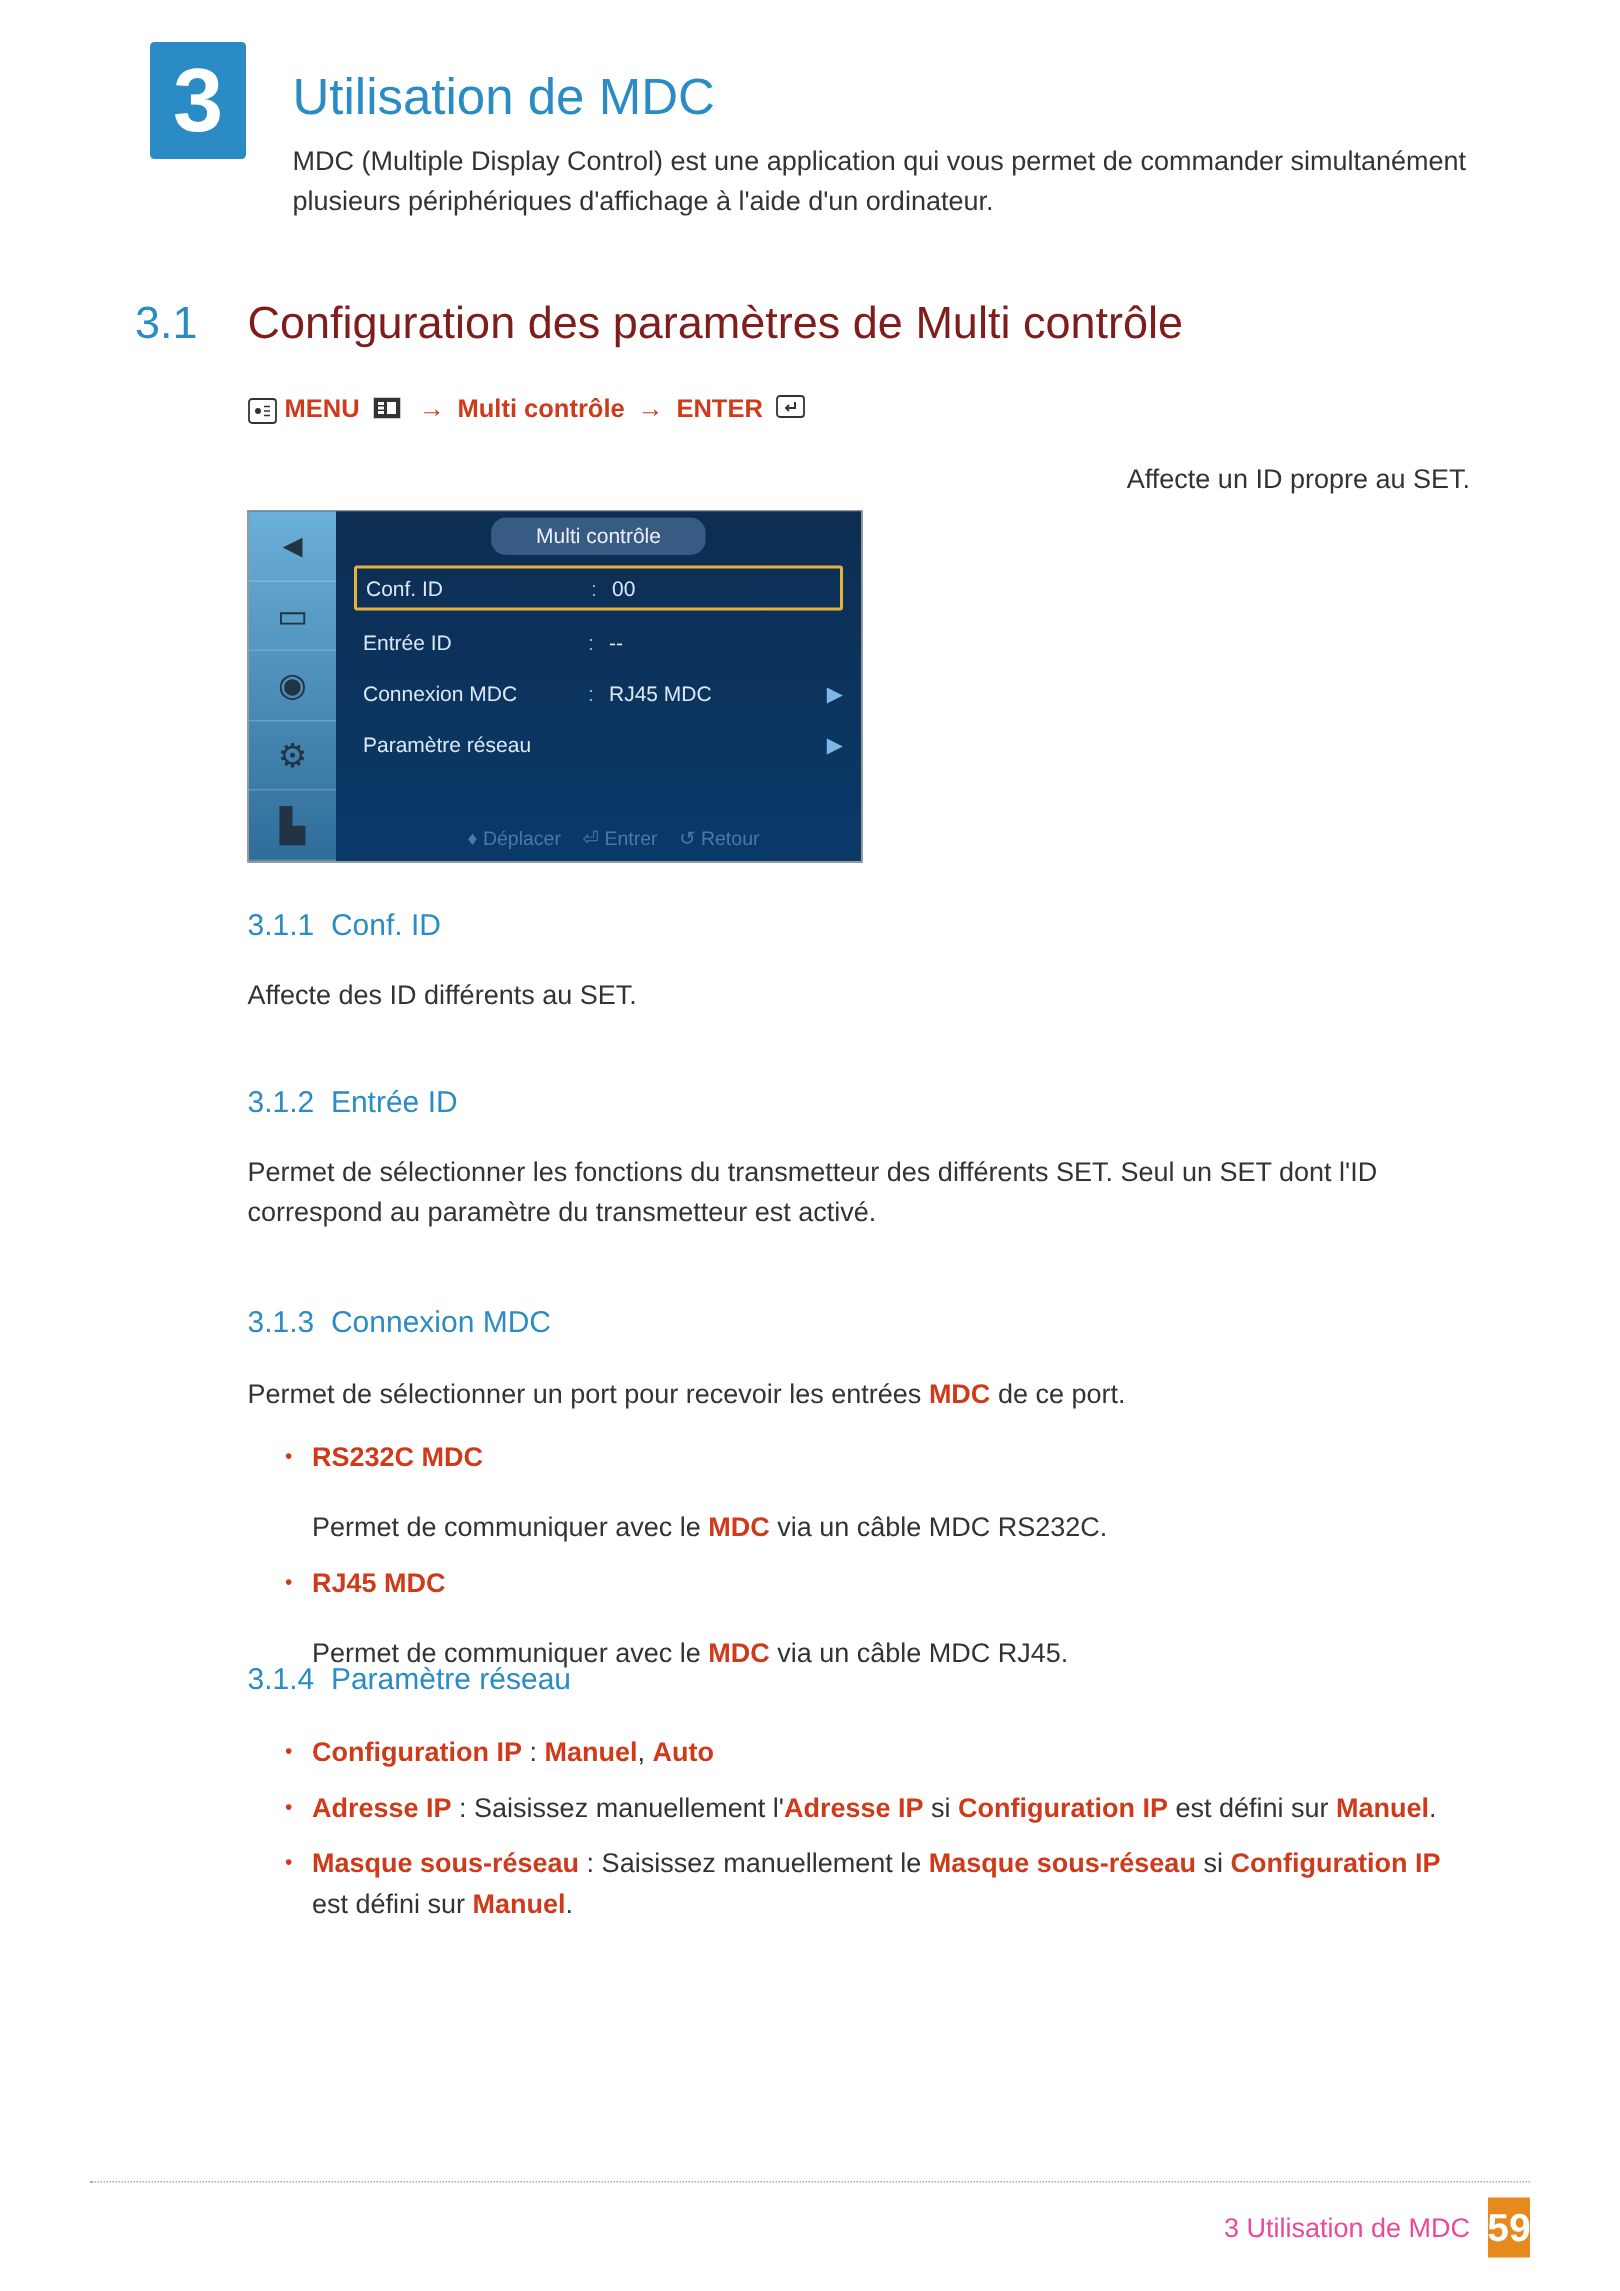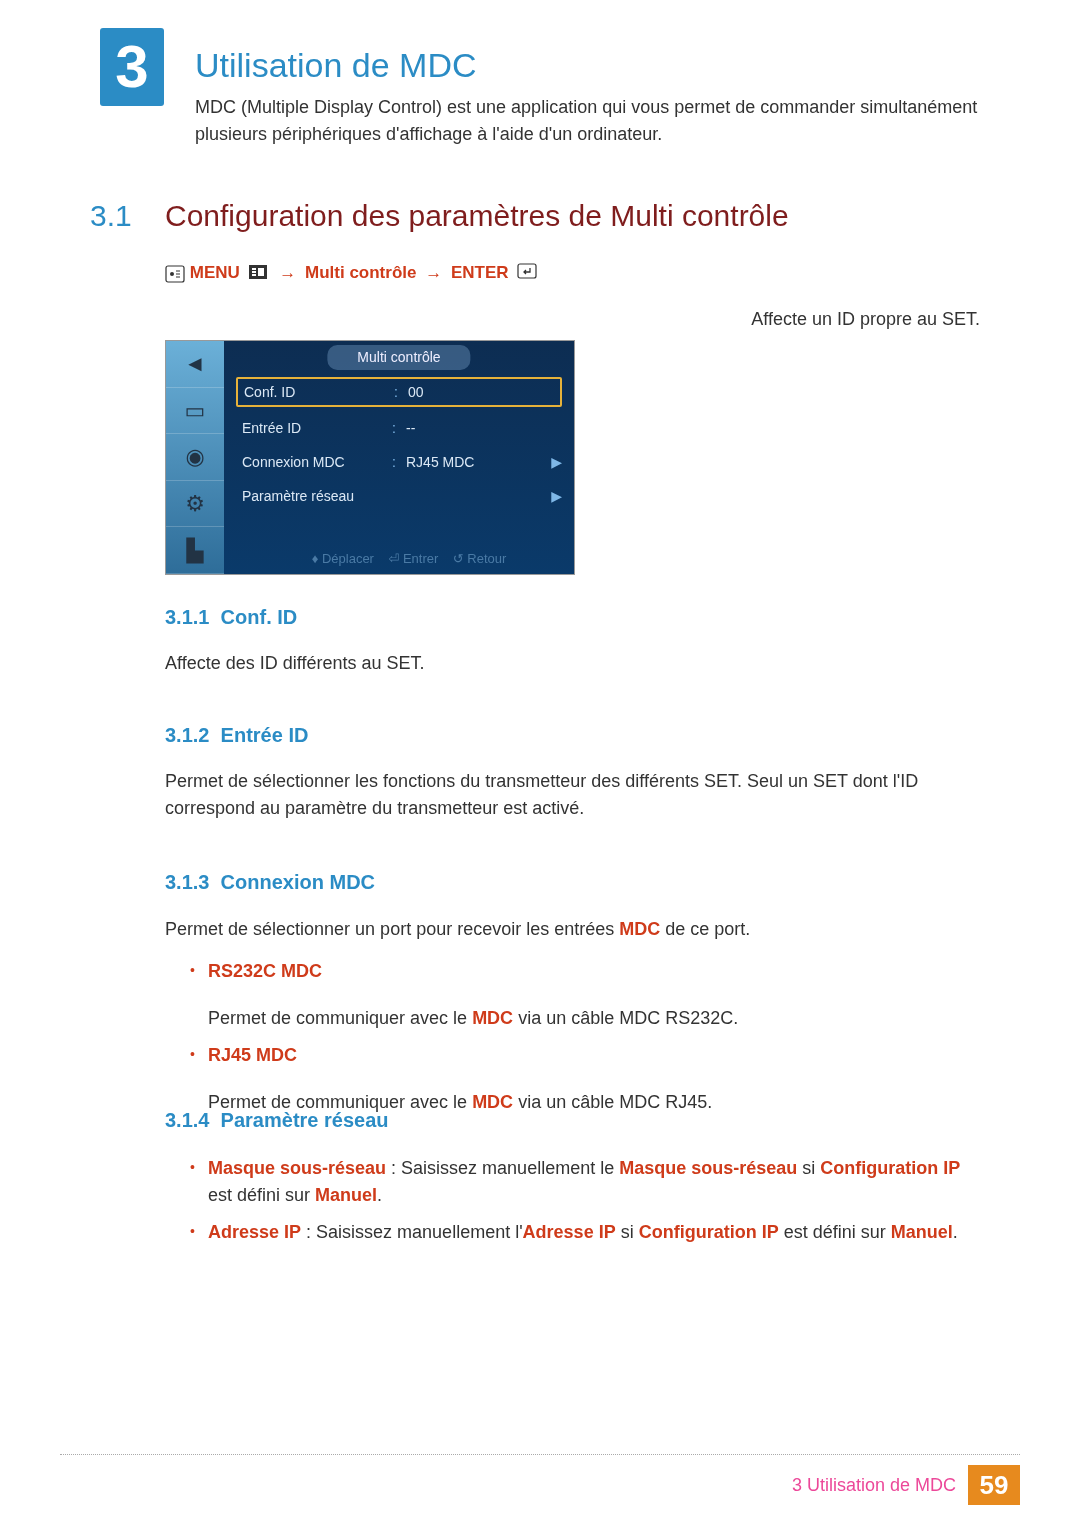--- a/index.html
+++ b/index.html
@@ -146,21 +146,21 @@
     color: #4a7aa5;
     font-size: 13px;
     padding-left: 20px;
   }
 
   .sub-heading {
     position: absolute;
     left: 165px;
     color: #2b8cc5;
     font-size: 20px;
-    font-weight: bold;
+    font-weight: normal;
   }
   .sh1 { top: 602px; }
   .sh2 { top: 720px; }
   .sh3 { top: 867px; }
   .sh4 { top: 1105px; }
 
   .t311 { top: 650px; }
   .t312 { top: 768px; }
   .t313-a { top: 916px; }
   .t314list { top: 1155px; }
@@ -187,21 +187,21 @@
   .footer-bar .ft {
     color: #ec4899;
     font-size: 18px;
     margin-right: 12px;
   }
   .footer-bar .pg {
     background: #e78a1e;
     color: #fff;
     font-size: 26px;
     font-weight: bold;
-    width: 52px; height: 40px;
+    width: 28px; height: 40px;
     display:flex; align-items:center; justify-content:center;
   }
   .footer-rule {
     position:absolute;
     bottom: 72px;
     left: 60px; right: 60px;
     border-top: 1px dotted #aaa;
   }
 </style>
 </head>
@@ -320,24 +320,27 @@
       <span>Permet de communiquer avec le </span><span class="inline-bold-red">MDC</span><span> via un câble MDC RJ45.</span>
     </span>
   </li>
 </ul>
 
 <div class="sub-heading sh4">
   <span>3.1.4</span>&nbsp;&nbsp;<span>Paramètre réseau</span>
 </div>
 <ul class="bullets t314list">
   <li>
+    <span class="hl">Configuration IP</span><span> : </span><span class="hl">Manuel</span><span>, </span><span class="hl">Auto</span>
+  </li>
+  <li>
+    <span class="hl">Adresse IP</span><span> : Saisissez manuellement l'</span><span class="hl">Adresse IP</span><span> si </span><span class="hl">Configuration IP</span><span> est défini sur </span><span class="hl">Manuel</span><span>.</span>
+  </li>
+  <li>
     <span class="hl">Masque sous-réseau</span><span> : Saisissez manuellement le </span><span class="hl">Masque sous-réseau</span><span> si </span><span class="hl">Configuration IP</span><span> est défini sur </span><span class="hl">Manuel</span><span>.</span>
-  </li>
-  <li>
-    <span class="hl">Adresse IP</span><span> : Saisissez manuellement l'</span><span class="hl">Adresse IP</span><span> si </span><span class="hl">Configuration IP</span><span> est défini sur </span><span class="hl">Manuel</span><span>.</span>
   </li>
 </ul>
 
 <div class="footer-rule"></div>
 <div class="footer-bar">
   <span class="ft">3 Utilisation de MDC</span>
   <span class="pg">59</span>
 </div>
 
 </body></html>

